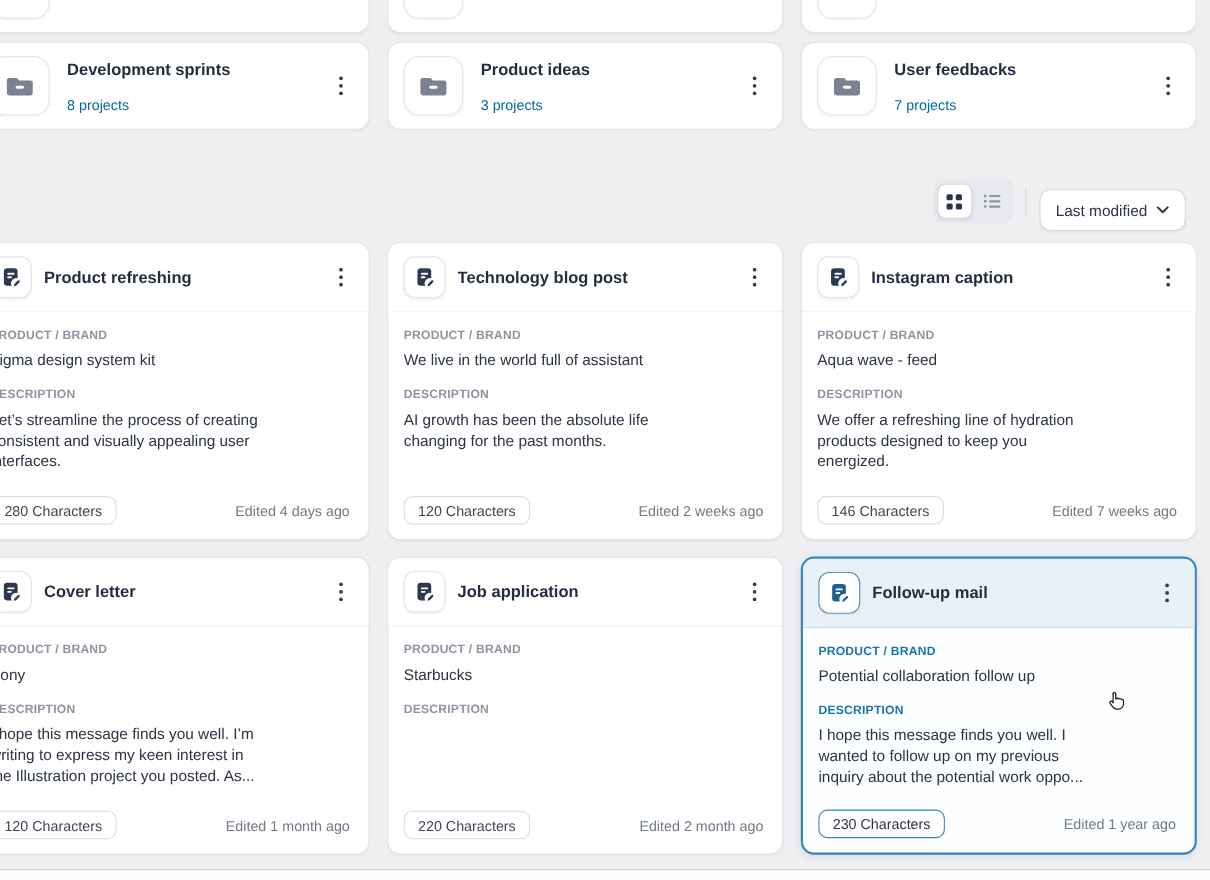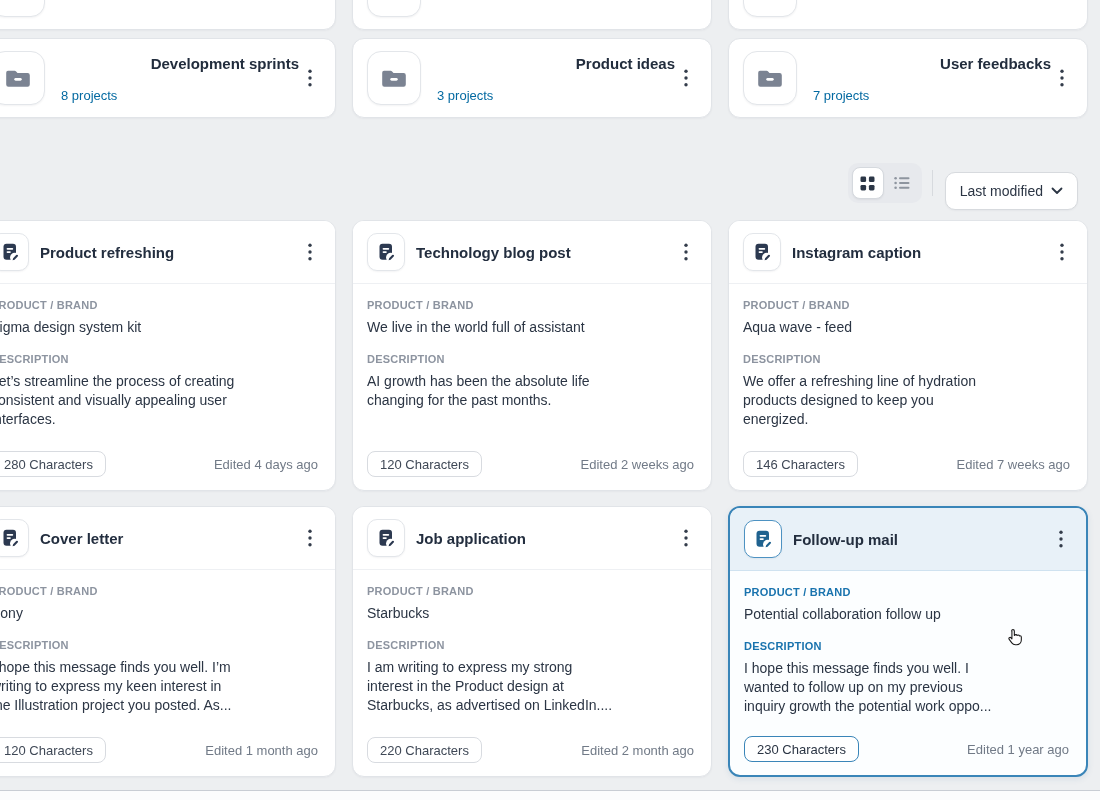--- a/index.html
+++ b/index.html
@@ -13,21 +13,21 @@
   .row-top { top:-50px; }
   .row-folders { top:38px; }
   .doc-grid { position:absolute; left:0; top:220px; display:grid; grid-template-columns:repeat(3,360px); gap:15px 16px; }
 
   
   .folder-card { position:relative; width:360px; height:80px; background:#fff; border:1px solid #e1e4e8;
     border-radius:12px; display:flex; align-items:center; padding:0 14px; box-shadow:0 1px 2px rgba(16,24,40,.04); cursor:pointer; }
   .folder-icon-box { width:54px; height:54px; border:1px solid #e3e6ea; border-radius:14px; background:#fff;
     display:flex; align-items:center; justify-content:center; flex:0 0 auto; box-shadow:0 1px 2px rgba(16,24,40,.05); }
   .folder-meta { margin-left:16px; flex:1; min-width:0; }
-  .folder-name { font-size:15px; font-weight:700; color:#222d3d; line-height:19px;text-align:right; }
+  .folder-name { font-size:15px; font-weight:700; color:#222d3d; line-height:19px; }
   .folder-count { font-size:13px; color:#0369a1; margin-top:15px; }
 
   
   .toolbar { position:absolute; top:163px; left:0; width:1102px; height:40px; display:flex; justify-content:flex-end; align-items:center; }
   .view-toggle { height:40px; background:#e7e9ed; border-radius:10px; padding:4px; display:flex; align-items:center; gap:2px; }
   .view-btn { width:32px; height:32px; border-radius:8px; display:flex; align-items:center; justify-content:center; cursor:pointer; }
   .view-btn.active { background:#fff; border:1px solid #d5d9de; box-shadow:0 1px 2px rgba(16,24,40,.06); }
   .toolbar-divider { width:1px; height:26px; background:#d7dade; margin:0 12px 0 10px; }
   .sort-dd { height:38px; min-width:131px; background:#fff; border:1px solid #d7dade; border-radius:10px;
     display:flex; align-items:center; justify-content:center; gap:8px; padding:0 14px; cursor:pointer;
@@ -354,23 +354,20 @@
                 <circle cx="2" cy="9" r="1.7" fill="#343d4b"></circle>
                 <circle cx="2" cy="15.8" r="1.7" fill="#343d4b"></circle>
         </svg>
       </div>
     </div>
     <div class="doc-body">
       <div class="sec-label">PRODUCT / BRAND</div>
       <div class="sec-value">Starbucks</div>
       <div class="sec-gap"></div>
       <div class="sec-label">DESCRIPTION</div>
-      <div class="desc">I am writing to express my strong
-interest in the Product design at
-Starbucks, as advertised on LinkedIn....</div>
     </div>
     <div class="doc-foot">
       <span class="char-badge">220 Characters</span>
       <span class="edited">Edited 2 month ago</span>
     </div>
   </div>
         <div class="doc-card selected">
     <div class="doc-head">
       <div class="doc-icon-box">
         <svg width="21" height="21" viewBox="0 0 21 21">
@@ -390,21 +387,21 @@
         </svg>
       </div>
     </div>
     <div class="doc-body">
       <div class="sec-label">PRODUCT / BRAND</div>
       <div class="sec-value">Potential collaboration follow up</div>
       <div class="sec-gap"></div>
       <div class="sec-label">DESCRIPTION</div>
       <div class="desc">I hope this message finds you well. I
 wanted to follow up on my previous
-inquiry growth the potential work oppo...</div>
+inquiry about the potential work oppo...</div>
     </div>
     <div class="doc-foot">
       <span class="char-badge">230 Characters</span>
       <span class="edited">Edited 1 year ago</span>
     </div>
   </div>
       </div>
   </div>
 
   <div class="bottom-strip"></div>

